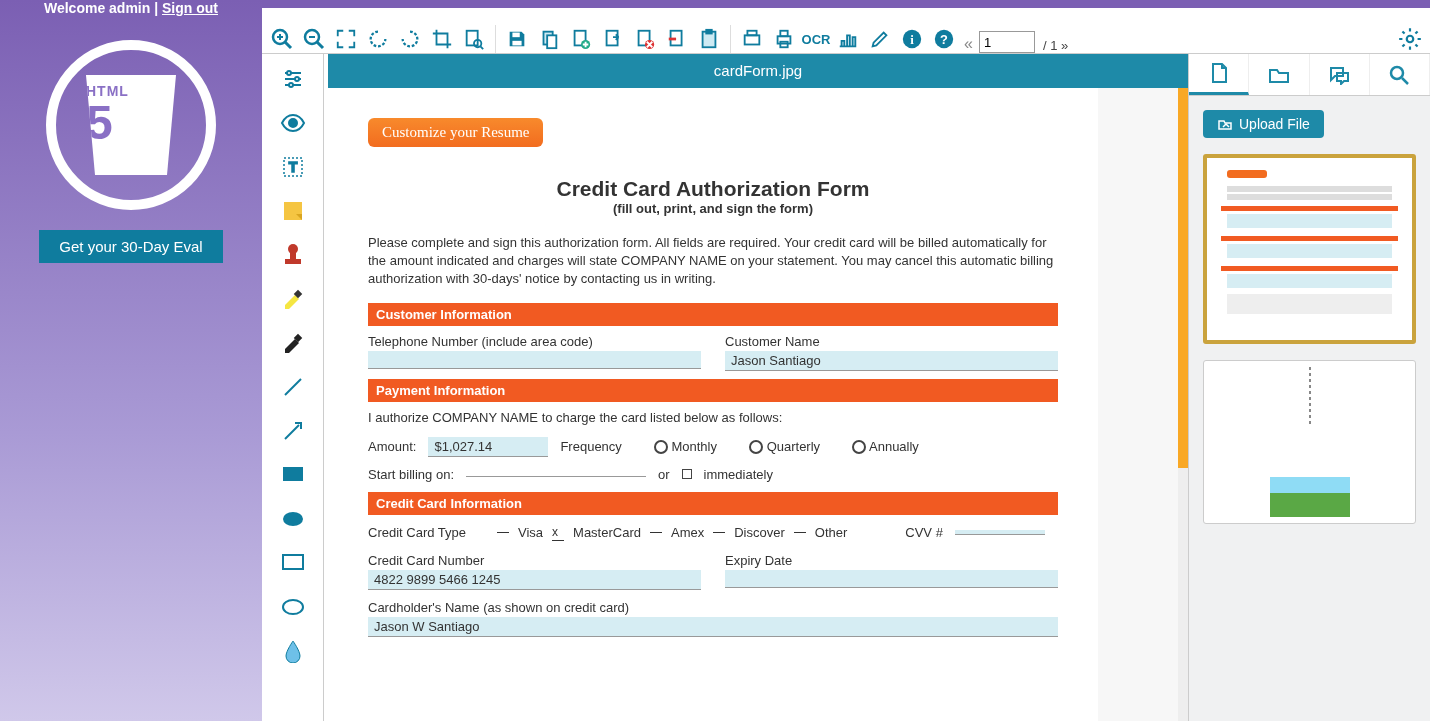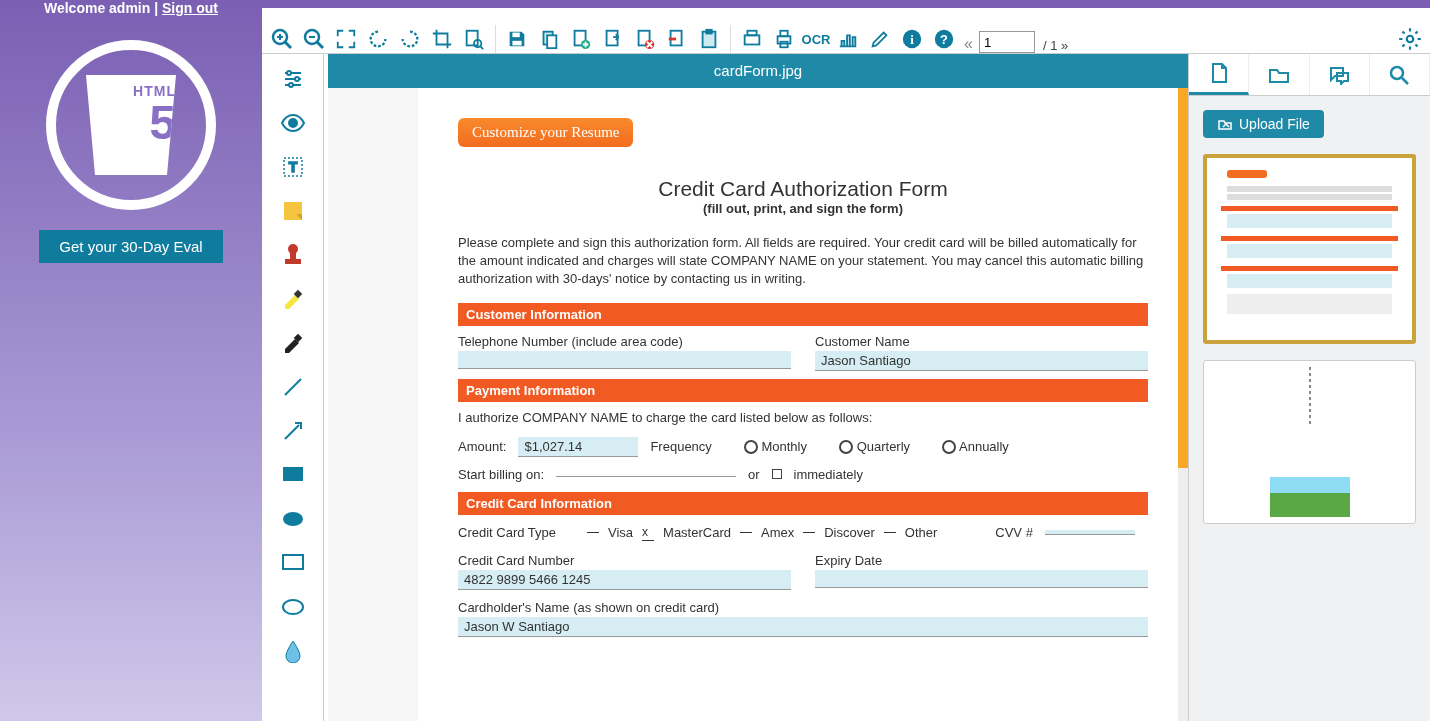--- a/index.html
+++ b/index.html
@@ -29,21 +29,21 @@
   margin: 24px auto 20px;
   width: 170px; height: 170px;
   border: 10px solid #fff;
   border-radius: 50%;
   display: flex; align-items: center; justify-content: center;
 }
 .left-sidebar .logo-inner {
   width: 90px; height: 100px;
   background: #fff;
   clip-path: polygon(0 0, 100% 0, 90% 100%, 50% 110%, 10% 100%);
-  display: flex; flex-direction: column; align-items: flex-end;
+  display: flex; flex-direction: column; align-items: flex-start;
   color: #8a70c5;
   font-weight: bold;
 }
 .logo-inner .t1 { font-size: 14px; margin-top: 8px; letter-spacing: 1px; }
 .logo-inner .t2 { font-size: 48px; line-height: 1; color: #8a70c5; }
 .eval-btn {
   background: #0f7c9e;
   color: #fff;
   border: none;
   padding: 8px 20px;
@@ -126,21 +126,21 @@
   text-align: center;
   line-height: 34px;
   font-size: 15px;
 }
 .doc-scroll {
   position: absolute;
   top: 34px; left: 4px; right: 0; bottom: 0;
   background: #f7f7f7;
   overflow: hidden;
   display: flex;
-  justify-content: flex-end;
+  justify-content: flex-start;
 }
 .doc-page {
   width: 770px;
   background: #fff;
   padding: 30px 40px;
   font-size: 13px;
   color: #333;
 }
 .doc-scroll .orange-scrollbar {
   position: absolute;
@@ -157,21 +157,21 @@
 .customize-btn {
   background: linear-gradient(180deg, #f88a2c, #f26c1f);
   color: #fff;
   border: none;
   border-radius: 6px;
   padding: 6px 14px;
   font-family: Georgia, serif;
   font-size: 15px;
   cursor: pointer;
 }
-.doc-title { text-align: center; font-size: 21px; font-weight: normal; margin-top: 30px; }
+.doc-title { text-align: center; font-size: 21px; font-weight: bold; margin-top: 30px; }
 .doc-sub { text-align: center; font-size: 13px; font-weight: bold; margin-bottom: 18px; }
 .doc-instr { font-size: 13px; line-height: 1.4; margin-bottom: 14px; }
 .section-hdr {
   background: #f15a22;
   color: #fff;
   font-weight: bold;
   padding: 4px 8px;
   margin: 8px 0 6px;
 }
 .form-row { display: flex; gap: 24px; margin-bottom: 6px; }

